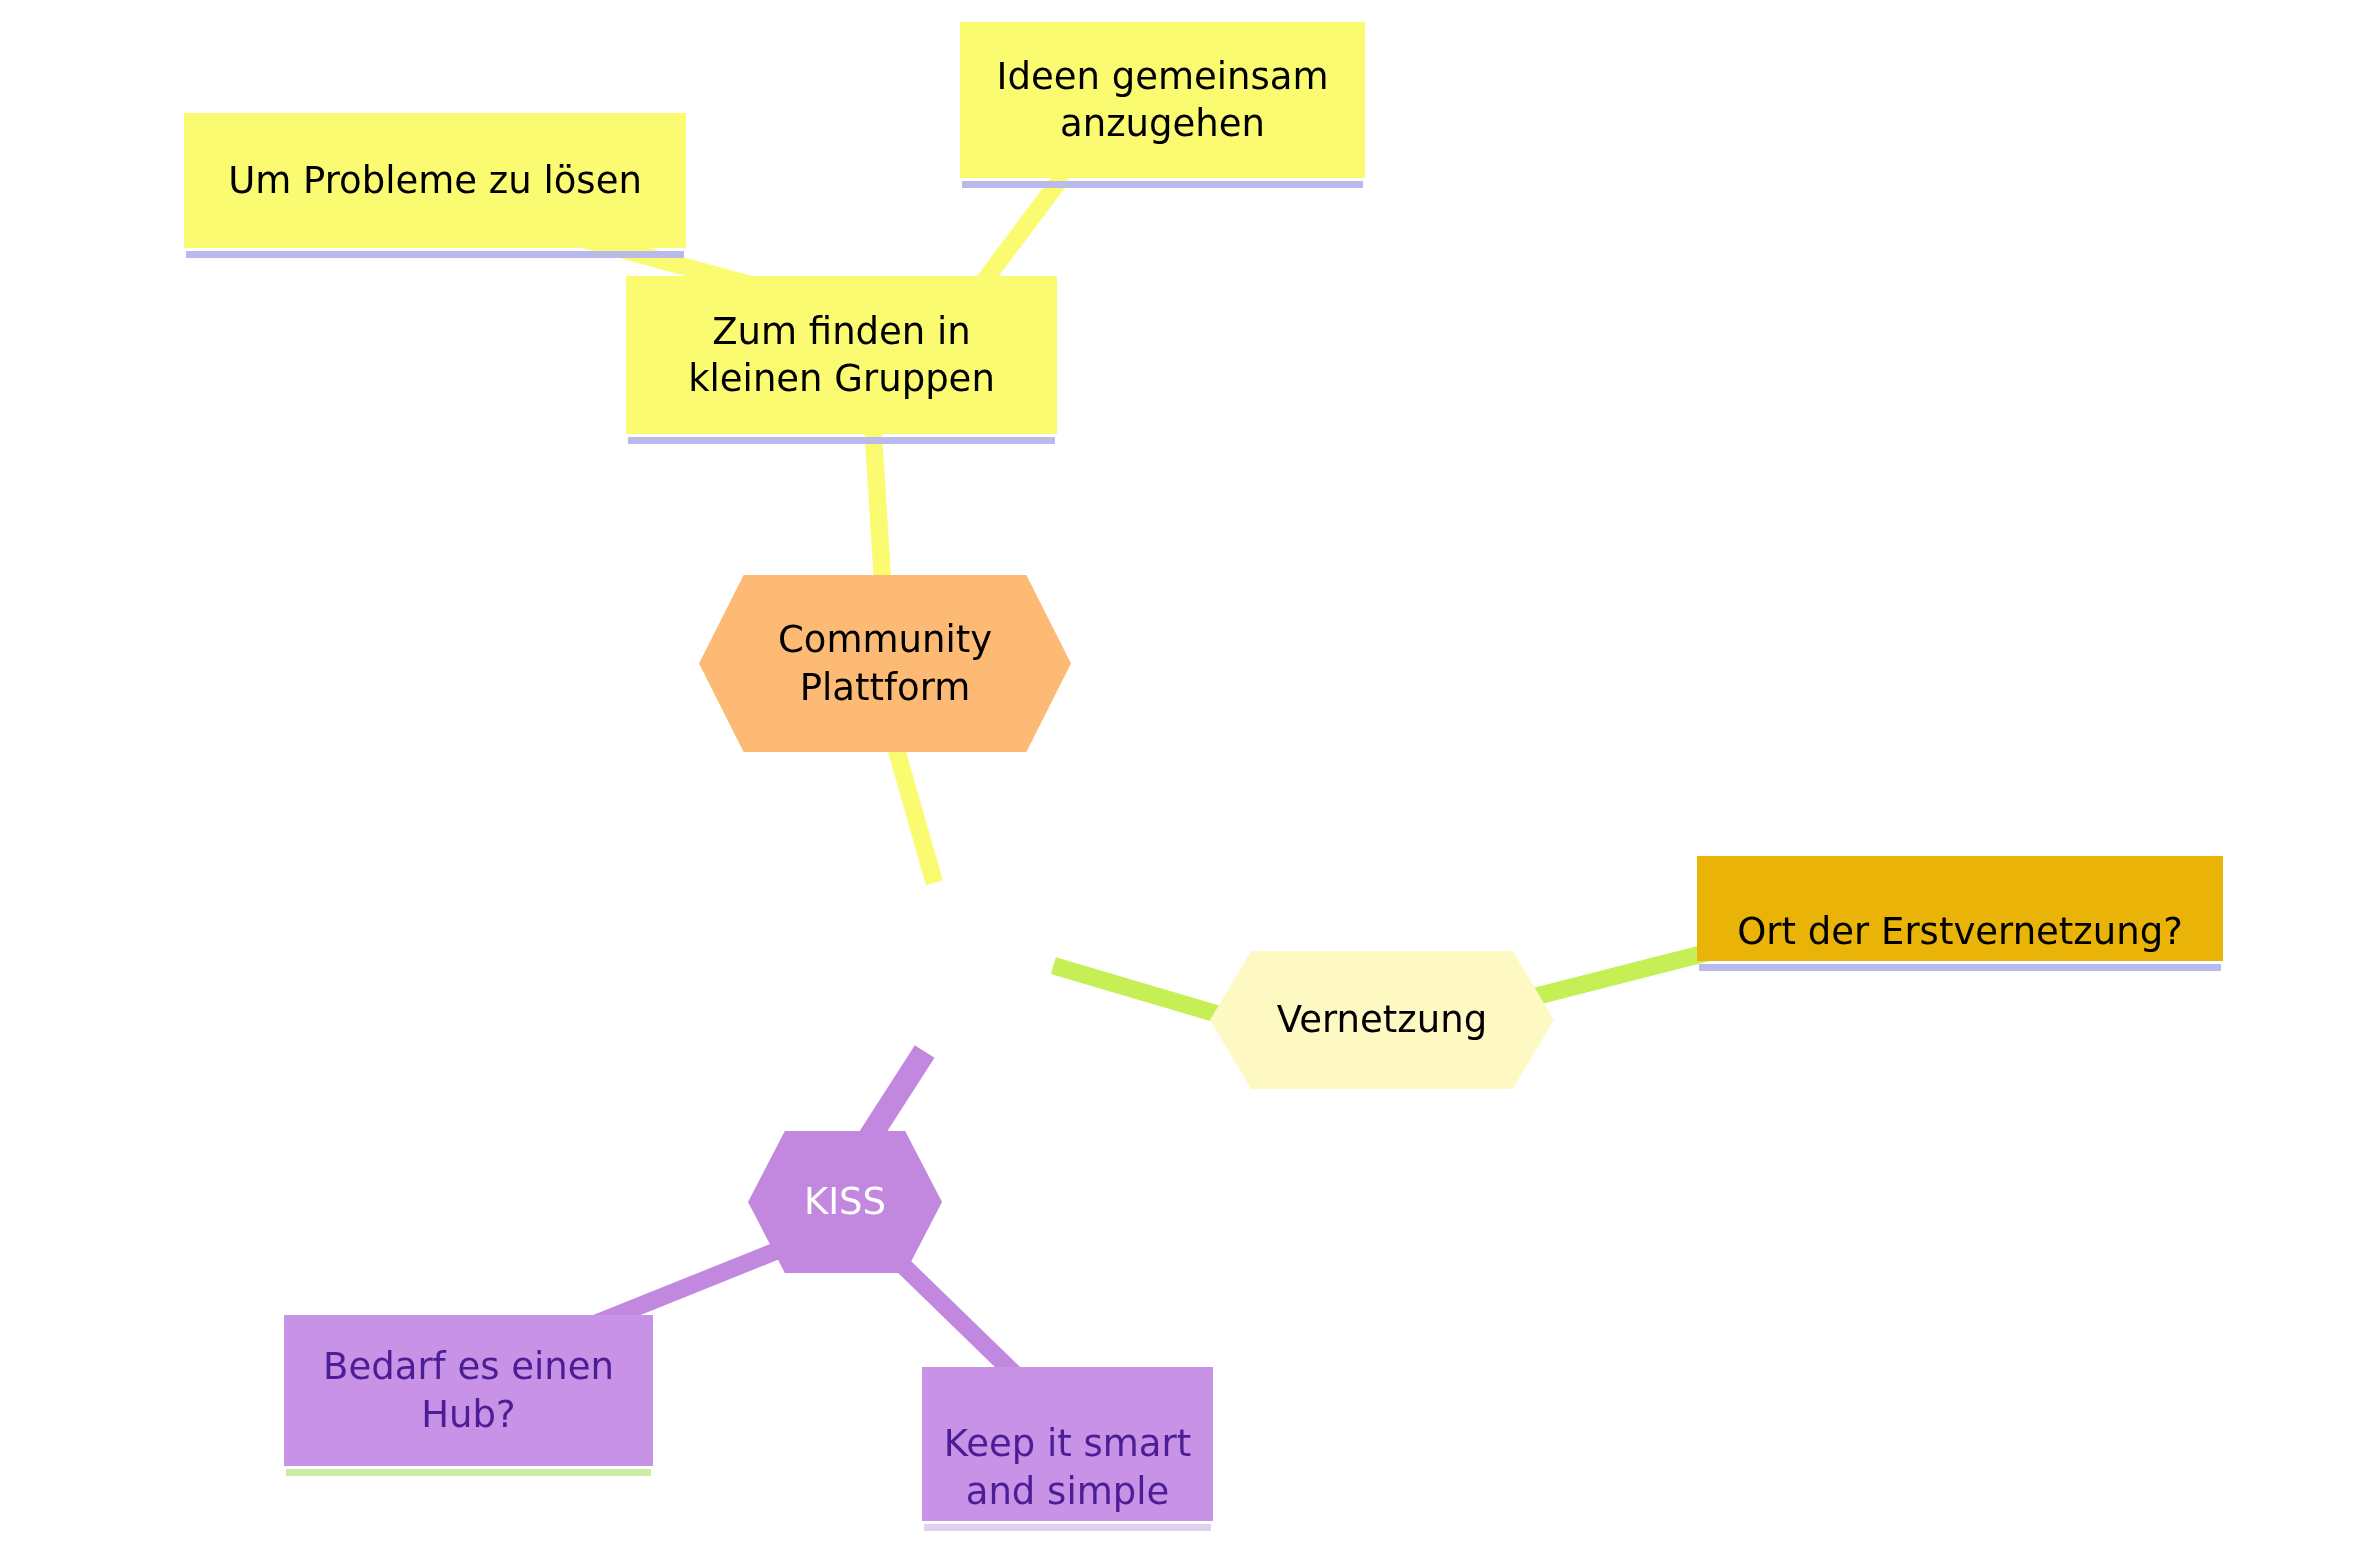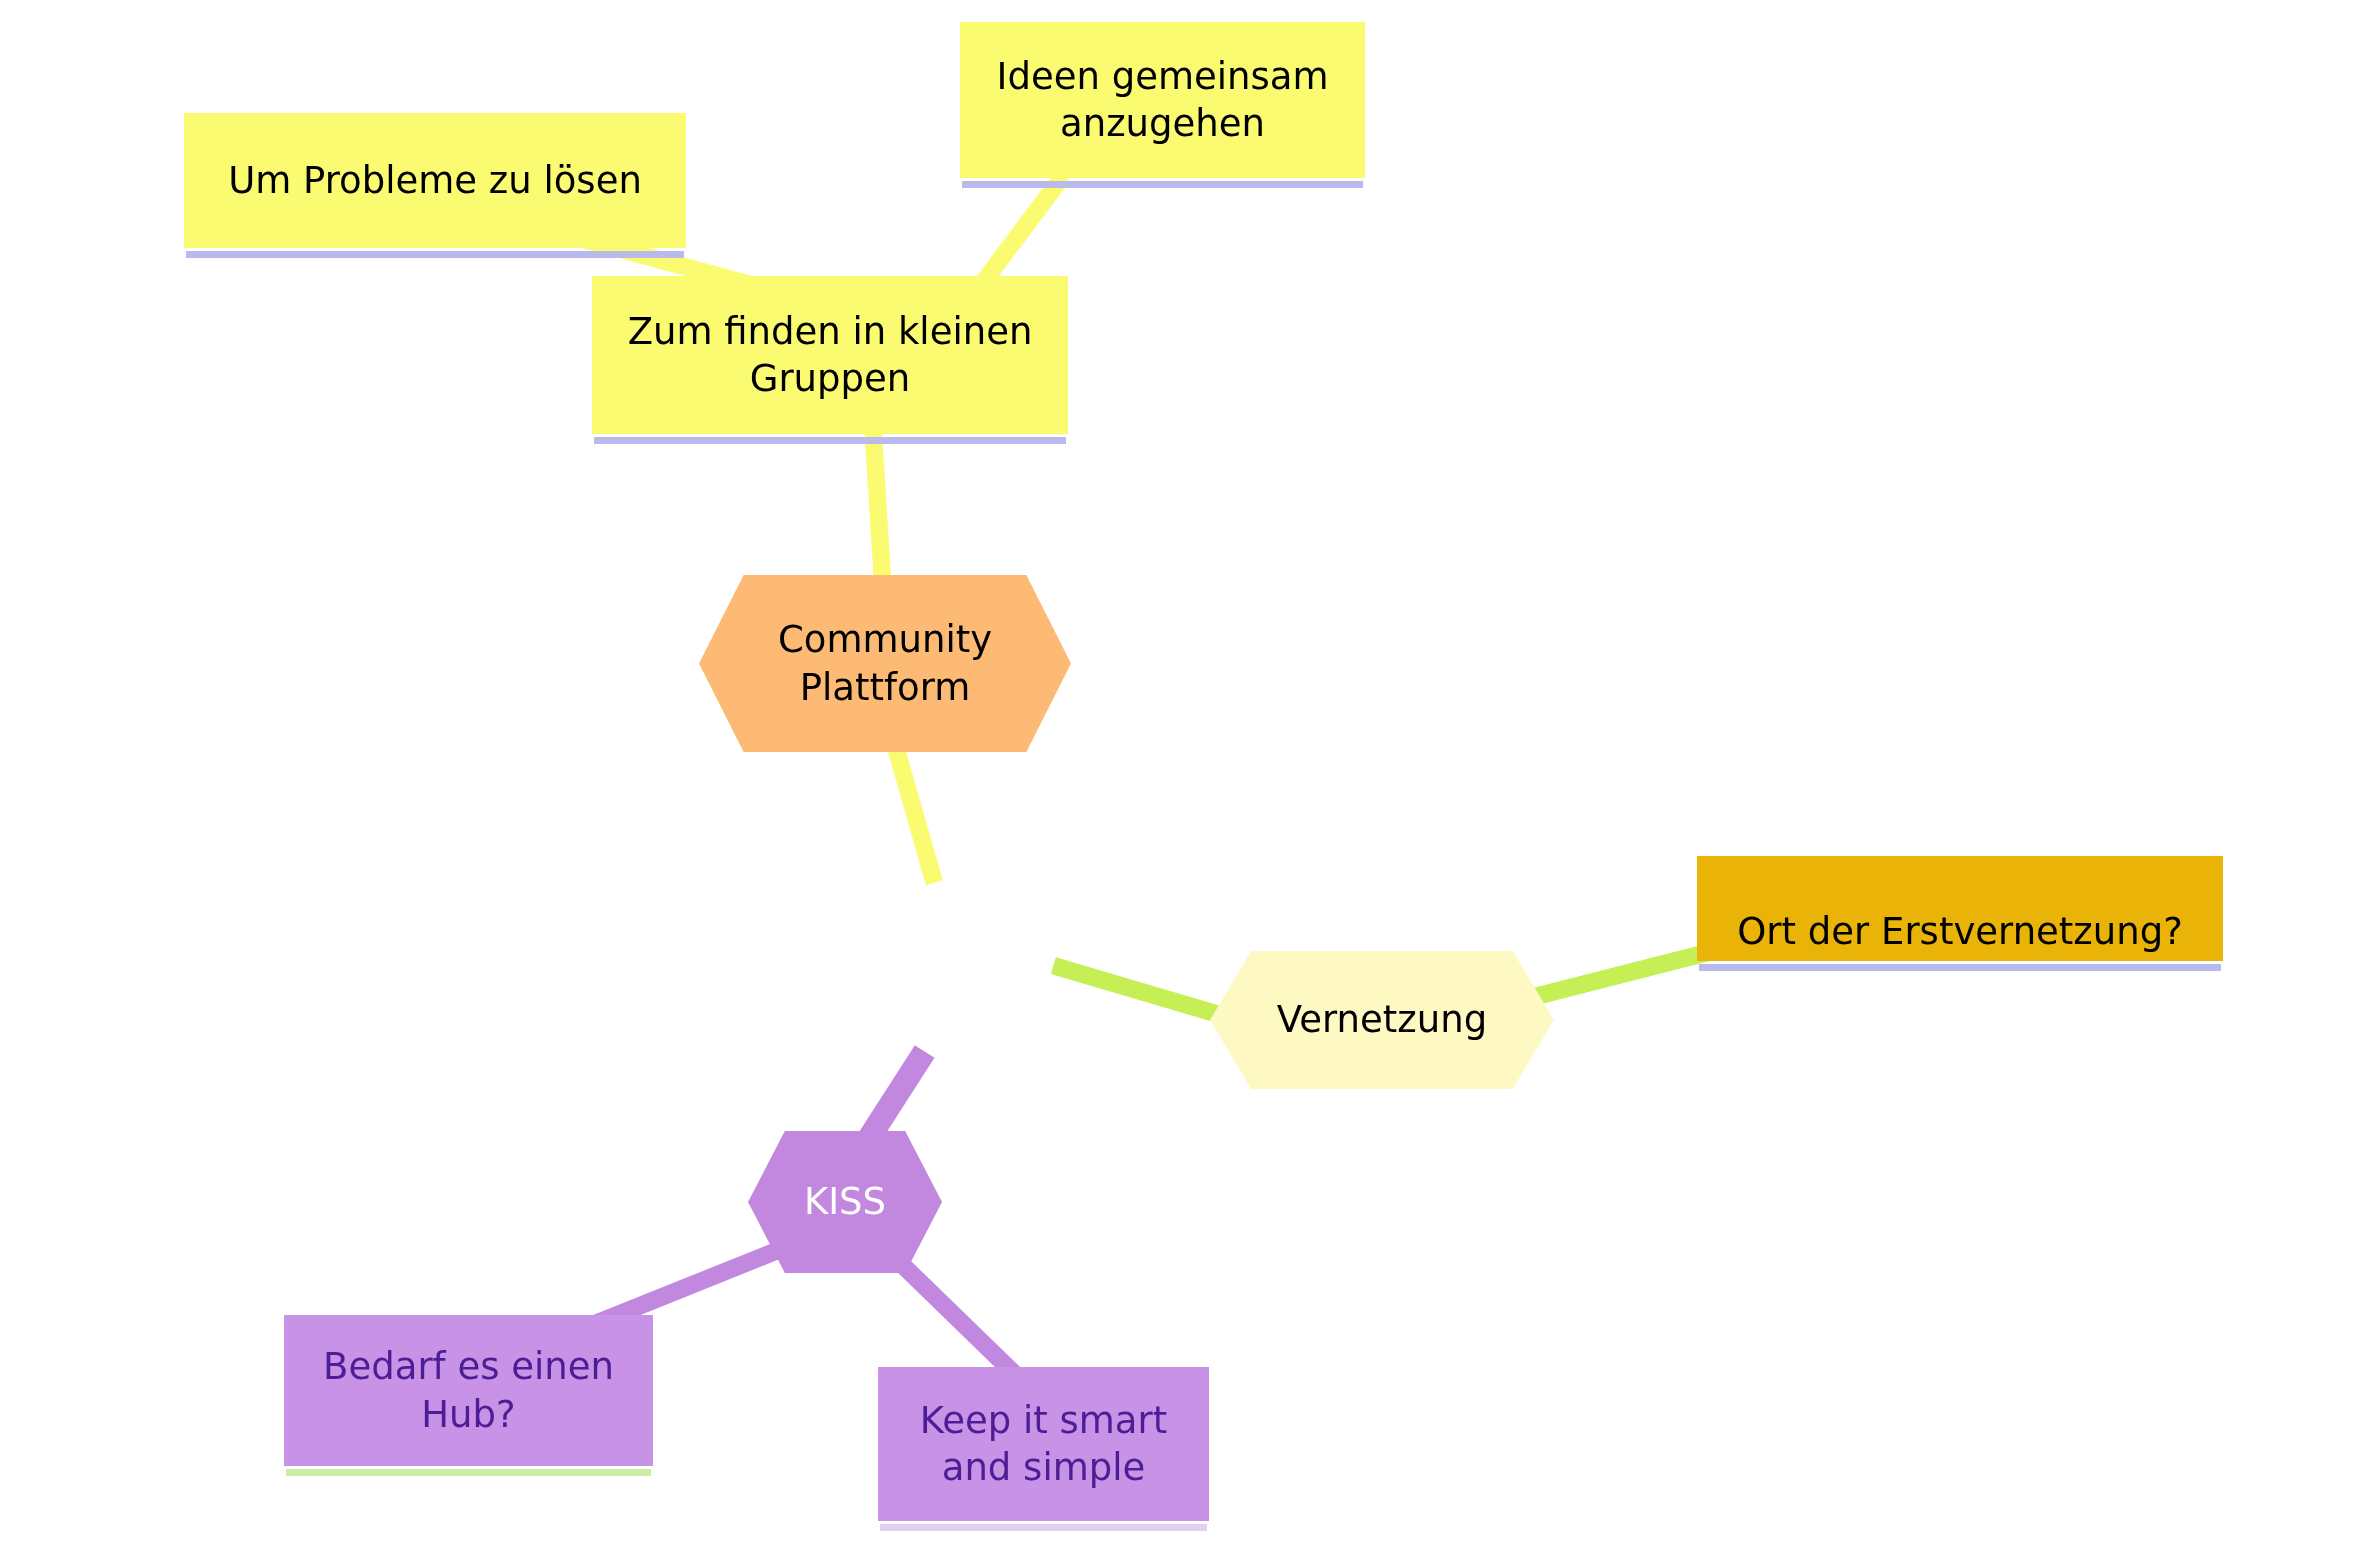--- a/index.html
+++ b/index.html
@@ -55,34 +55,34 @@
     clip-path: polygon(12% 0%, 88% 0%, 100% 50%, 88% 100%, 12% 100%, 0% 50%);
   }
   .hex-kiss {
     clip-path: polygon(19% 0%, 81% 0%, 100% 50%, 81% 100%, 19% 100%, 0% 50%);
     text-align: right;
   }
 
   
   #node-um        { left: 184px;  top: 113px;  width: 502px; height: 135px; }
   #node-ideen     { left: 960px;  top: 22.4px;   width: 405px; height: 156px; }
-  #node-zum       { left: 592px;  top: 276px;  width: 476px; height: 158px; justify-content: flex-end; }
+  #node-zum       { left: 626px;  top: 276px;  width: 431px; height: 158px; justify-content: flex-end; }
   #node-community { left: 699px;  top: 575px;  width: 372px; height: 177px; background: #fdba74; }
   #node-center    {
     left: 822px; top: 823px; width: 246px; height: 244px;
     border-radius: 50%;
     background: #0707d0;
     color: #ffffff;
     font-size: 39px;
   }
   #node-vernetzung { left: 1210px; top: 951px;  width: 344px; height: 138px; background: #fef9c3; text-align: center; }
   #node-ort        { left: 1697px; top: 856px;  width: 526px; height: 105px; }
   #node-kiss       { left: 748px;  top: 1131px; width: 194px; height: 142px; background: #c287de; color: #ffffff; }
   #node-bedarf     { left: 284px;  top: 1315px; width: 369px; height: 151px; }
-  #node-keep       { left: 878px;  top: 1367px; width: 331px; height: 154px; }
+  #node-keep       { left: 922px;  top: 1367px; width: 291px; height: 154px; align-items: flex-end; }
 </style>
 </head>
 <body>
 
 <div id="canvas">
 
   <svg id="edges" viewBox="0 0 2437 1588" xmlns="http://www.w3.org/2000/svg">
 
     <line x1="564" y1="236" x2="800" y2="300" stroke="#fbfb72" stroke-width="18"></line>
     <line x1="1090" y1="180" x2="1000" y2="300" stroke="#fbfb72" stroke-width="18"></line>

